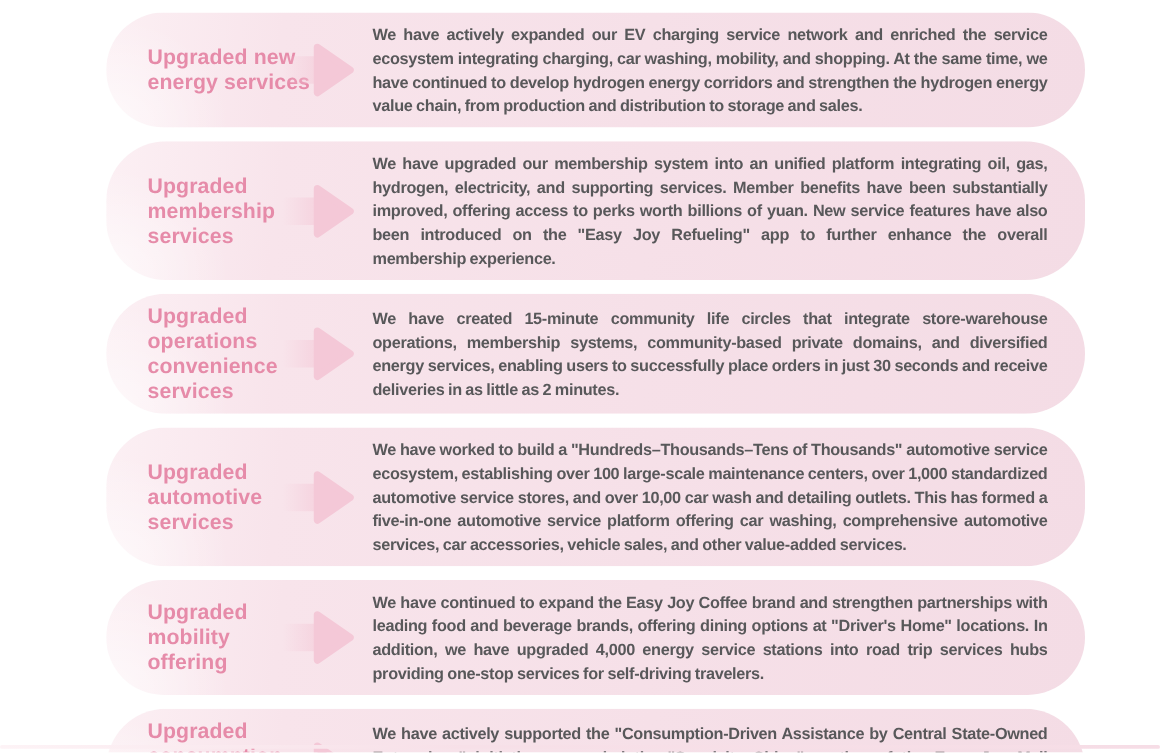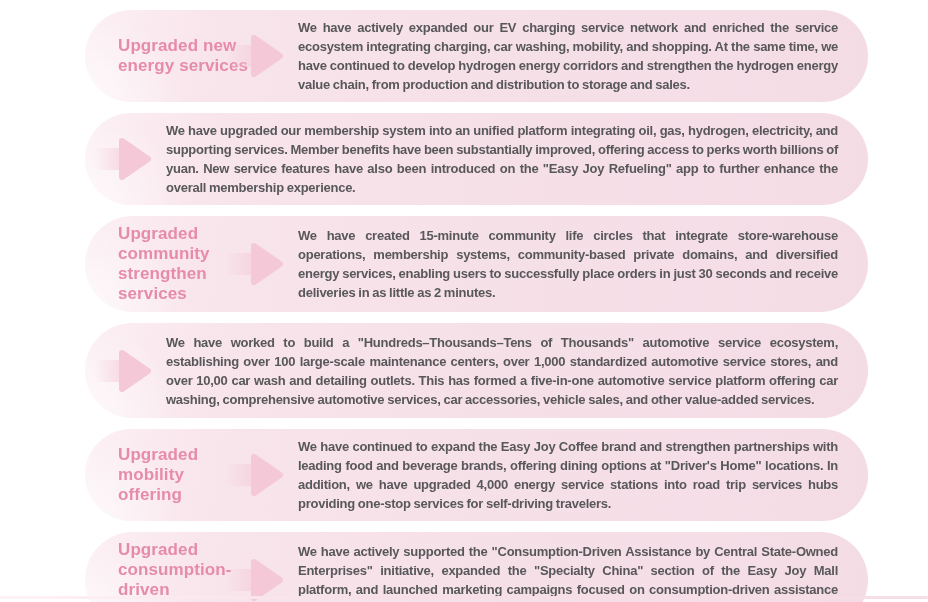--- a/index.html
+++ b/index.html
@@ -91,39 +91,41 @@
       <div class="label">Upgraded new energy services</div>
       <div class="arrow">
         <svg width="34" height="46" viewBox="0 0 34 46">
             <polygon points="4,5 30,23 4,41" fill="#f4c8d7" stroke="#f4c8d7" stroke-width="6" stroke-linejoin="round"></polygon>
           </svg>
       </div>
       <div class="body">We have actively expanded our EV charging service network and enriched the service ecosystem integrating charging, car washing, mobility, and shopping. At the same time, we have continued to develop hydrogen energy corridors and strengthen the hydrogen energy value chain, from production and distribution to storage and sales.</div>
     </div>
 
     <div class="pill" style="min-height:82px">
+      <div class="label">Upgraded membership services</div>
       <div class="arrow">
         <svg width="34" height="46" viewBox="0 0 34 46">
             <polygon points="4,5 30,23 4,41" fill="#f4c8d7" stroke="#f4c8d7" stroke-width="6" stroke-linejoin="round"></polygon>
           </svg>
       </div>
       <div class="body">We have upgraded our membership system into an unified platform integrating oil, gas, hydrogen, electricity, and supporting services. Member benefits have been substantially improved, offering access to perks worth billions of yuan. New service features have also been introduced on the "Easy Joy Refueling" app to further enhance the overall membership experience.</div>
     </div>
 
     <div class="pill" style="min-height:85px">
-      <div class="label">Upgraded community strengthen services</div>
+      <div class="label">Upgraded operations convenience services</div>
       <div class="arrow">
         <svg width="34" height="46" viewBox="0 0 34 46">
             <polygon points="4,5 30,23 4,41" fill="#f4c8d7" stroke="#f4c8d7" stroke-width="6" stroke-linejoin="round"></polygon>
           </svg>
       </div>
       <div class="body">We have created 15-minute community life circles that integrate store-warehouse operations, membership systems, community-based private domains, and diversified energy services, enabling users to successfully place orders in just 30 seconds and receive deliveries in as little as 2 minutes.</div>
     </div>
 
     <div class="pill" style="min-height:95px">
+      <div class="label">Upgraded automotive services</div>
       <div class="arrow">
         <svg width="34" height="46" viewBox="0 0 34 46">
             <polygon points="4,5 30,23 4,41" fill="#f4c8d7" stroke="#f4c8d7" stroke-width="6" stroke-linejoin="round"></polygon>
           </svg>
       </div>
       <div class="body">We have worked to build a "Hundreds–Thousands–Tens of Thousands" automotive service ecosystem, establishing over 100 large-scale maintenance centers, over 1,000 standardized automotive service stores, and over 10,00 car wash and detailing outlets. This has formed a five-in-one automotive service platform offering car washing, comprehensive automotive services, car accessories, vehicle sales, and other value-added services.</div>
     </div>
 
     <div class="pill" style="min-height:83px">
       <div class="label">Upgraded mobility offering</div>

